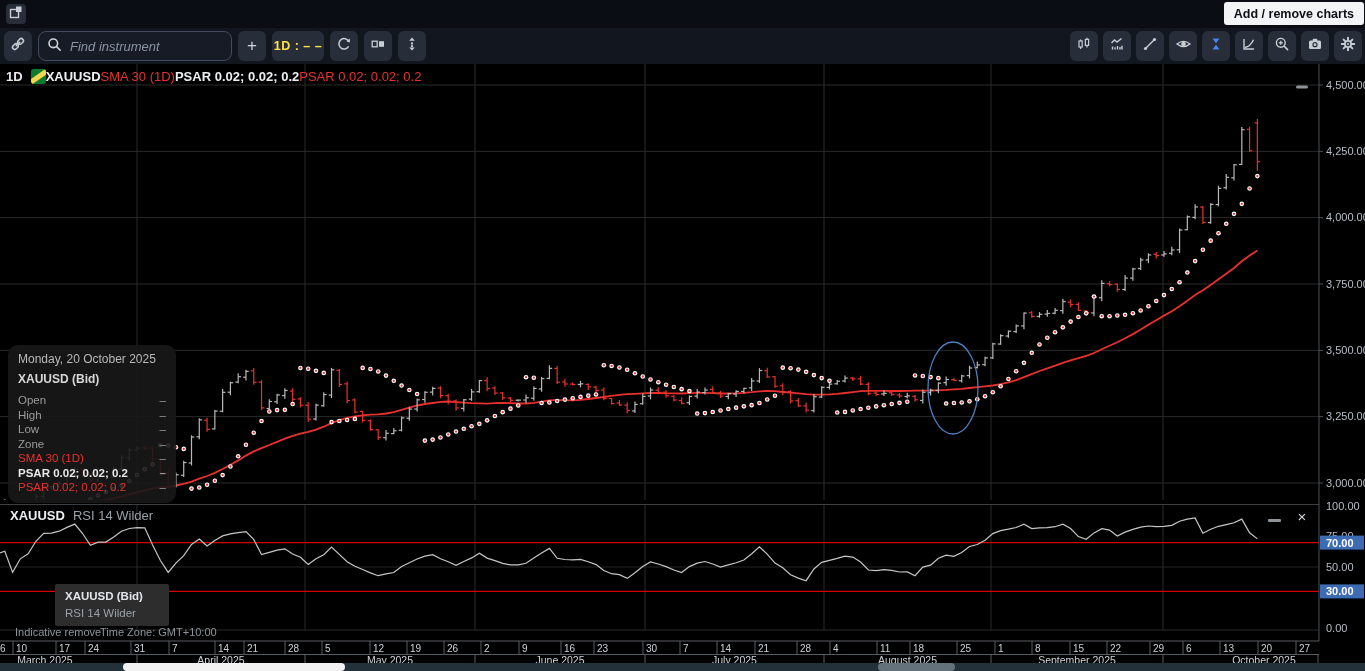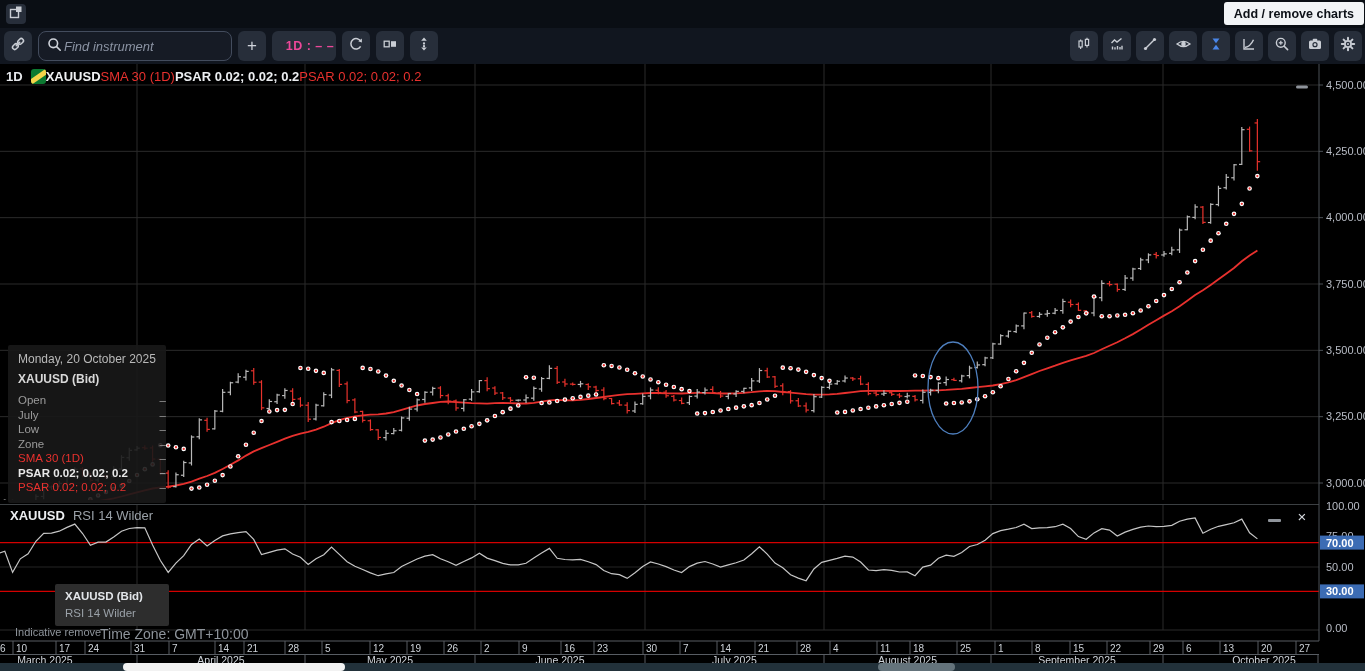--- a/index.html
+++ b/index.html
@@ -11,58 +11,58 @@
            color:#c9cdd4;cursor:pointer;}
   .expand-btn{position:absolute;left:6px;top:4px;width:20px;height:20px;border-radius:4px;}
   .addremove{position:absolute;right:1px;top:2px;height:23px;padding:0 10px;background:#f2f4f6;color:#0d1117;
              font-size:12.5px;font-weight:bold;display:flex;align-items:center;border-radius:3px;cursor:pointer;}
   
   .toolbar{position:absolute;left:0;top:28px;width:1365px;height:36px;background:#11161f;}
   .tb-left{position:absolute;left:4px;top:3px;display:flex;gap:6px;align-items:center;}
   .tb-right{position:absolute;right:3px;top:3px;display:flex;gap:5px;align-items:center;}
   .tb-btn{width:28px;height:30px;}
   .search{width:194px;height:30px;background:#161b25;border:1px solid #434c5d;border-radius:8px;
-          display:flex;align-items:center;padding:0 8px;box-sizing:border-box;}
+          display:flex;align-items:center;padding:0 8px;gap:6px;box-sizing:border-box;}
   .search input{background:transparent;border:0;outline:0;color:#cfd3da;font-style:italic;font-size:13px;width:150px;
           font-family:"Liberation Sans", sans-serif;}
   .search input::placeholder{color:#8b93a3;}
-  .tf-btn{width:52px;height:30px;font-size:12.5px;font-weight:bold;color:#ec4899;letter-spacing:.5px;padding-left:12px;}
+  .tf-btn{width:52px;height:30px;font-size:12.5px;font-weight:bold;color:#fde047;letter-spacing:.5px;}
   .plus-btn{font-size:17px;color:#cfd3da;}
   
   .legend{position:absolute;left:0;top:64px;height:24px;display:flex;align-items:center;gap:0;
           padding-left:6px;font-size:13px;z-index:5;}
   .legend .tf{font-weight:bold;color:#e6e8ec;margin-right:8px;}
   .inst-ico{width:15px;height:15px;border-radius:3px;background:#0c7a31;position:relative;overflow:hidden;}
   .inst-ico i{position:absolute;left:-3px;top:5px;width:22px;height:5px;background:#f5d449;transform:rotate(-35deg);}
   .legend .sym{font-weight:bold;color:#f0f1f3;}
   .legend .red{color:#e8312e;}
   .legend .wht{color:#eceef1;font-weight:bold;}
   
   .tip-main{position:absolute;left:8px;top:345px;width:148px;background:rgba(24,24,24,.9);z-index:6;
-            padding:7px 0 8px 10px;font-size:11.5px;border-radius:2px;}
+            padding:7px 10px 8px 10px;font-size:11.5px;border-radius:10px;}
   .tip-main .date{color:#b9b9b9;margin-bottom:6px;font-size:12px;}
   .tip-main .title{color:#d8d8d8;font-weight:bold;margin-bottom:7px;font-size:12px;}
   .tip-row{display:flex;justify-content:space-between;height:14.5px;line-height:14.5px;color:#9b9b9b;align-items:center;}
   .tip-row.red{color:#e8312e;}
   .tip-row.wht{color:#e8e8e8;font-weight:bold;}
   .tip-row .v{color:#9b9b9b;}
   .tip-rsi{position:absolute;left:55px;top:584px;width:94px;background:#2d2d2d;z-index:6;padding:6px 10px 7px 10px;
            border-radius:2px;font-size:11.5px;}
   .tip-rsi .t{color:#e2e5e9;font-weight:bold;margin-bottom:5px;}
   .tip-rsi .s{color:#9aa1a8;}
   
   .rsi-label{position:absolute;left:10px;top:508px;z-index:5;font-size:13px;display:flex;gap:8px;align-items:baseline;}
   .rsi-label .sym{font-weight:bold;color:#eceef1;}
   .rsi-label .ind{color:#9aa1a8;}
   .rsi-min{position:absolute;left:1268px;top:513px;width:16px;height:14px;z-index:6;cursor:pointer;}
   .rsi-min i{display:block;margin-top:6px;width:13px;height:2.5px;background:#8f949b;border-radius:1px;}
   .rsi-close{position:absolute;left:1294px;top:509px;width:16px;height:16px;z-index:6;color:#d6dadf;
              font-size:15px;line-height:16px;text-align:center;cursor:pointer;}
   .footer-note{position:absolute;top:626px;left:15px;z-index:5;font-size:11px;color:#8e949b;}
-  .footer-tz{position:absolute;top:626px;left:100px;z-index:5;font-size:14px;color:#8e949b;}
+  .footer-tz{position:absolute;top:626px;left:100px;z-index:5;font-size:11px;color:#8e949b;}
   
   .hscroll{position:absolute;left:0;top:663px;width:1365px;height:8px;background:#22313a;z-index:5;}
   .hthumb{position:absolute;left:123px;top:0;width:222px;height:8px;background:#f2f2f2;border-radius:4px;cursor:pointer;}
   .hthumb2{position:absolute;left:878px;top:0;width:77px;height:8px;background:#64737b;border-radius:4px;cursor:pointer;}
   svg.chart{position:absolute;left:0;top:64px;z-index:1;}
   .axis-hotzone{position:absolute;z-index:4;}
 </style>
 </head>
 <body>
 
@@ -1219,21 +1219,21 @@
   </div>
 
   <div class="tip-main">
     <div class="date">Monday, 20 October 2025</div>
     <div class="title">XAUUSD (Bid)</div>
     <div class="tip-row">
         <span>Open</span>
         <span class="v">–</span>
       </div>
     <div class="tip-row">
-        <span>July</span>
+        <span>High</span>
         <span class="v">–</span>
       </div>
     <div class="tip-row">
         <span>Low</span>
         <span class="v">–</span>
       </div>
     <div class="tip-row">
         <span>Zone</span>
         <span class="v">–</span>
       </div>

